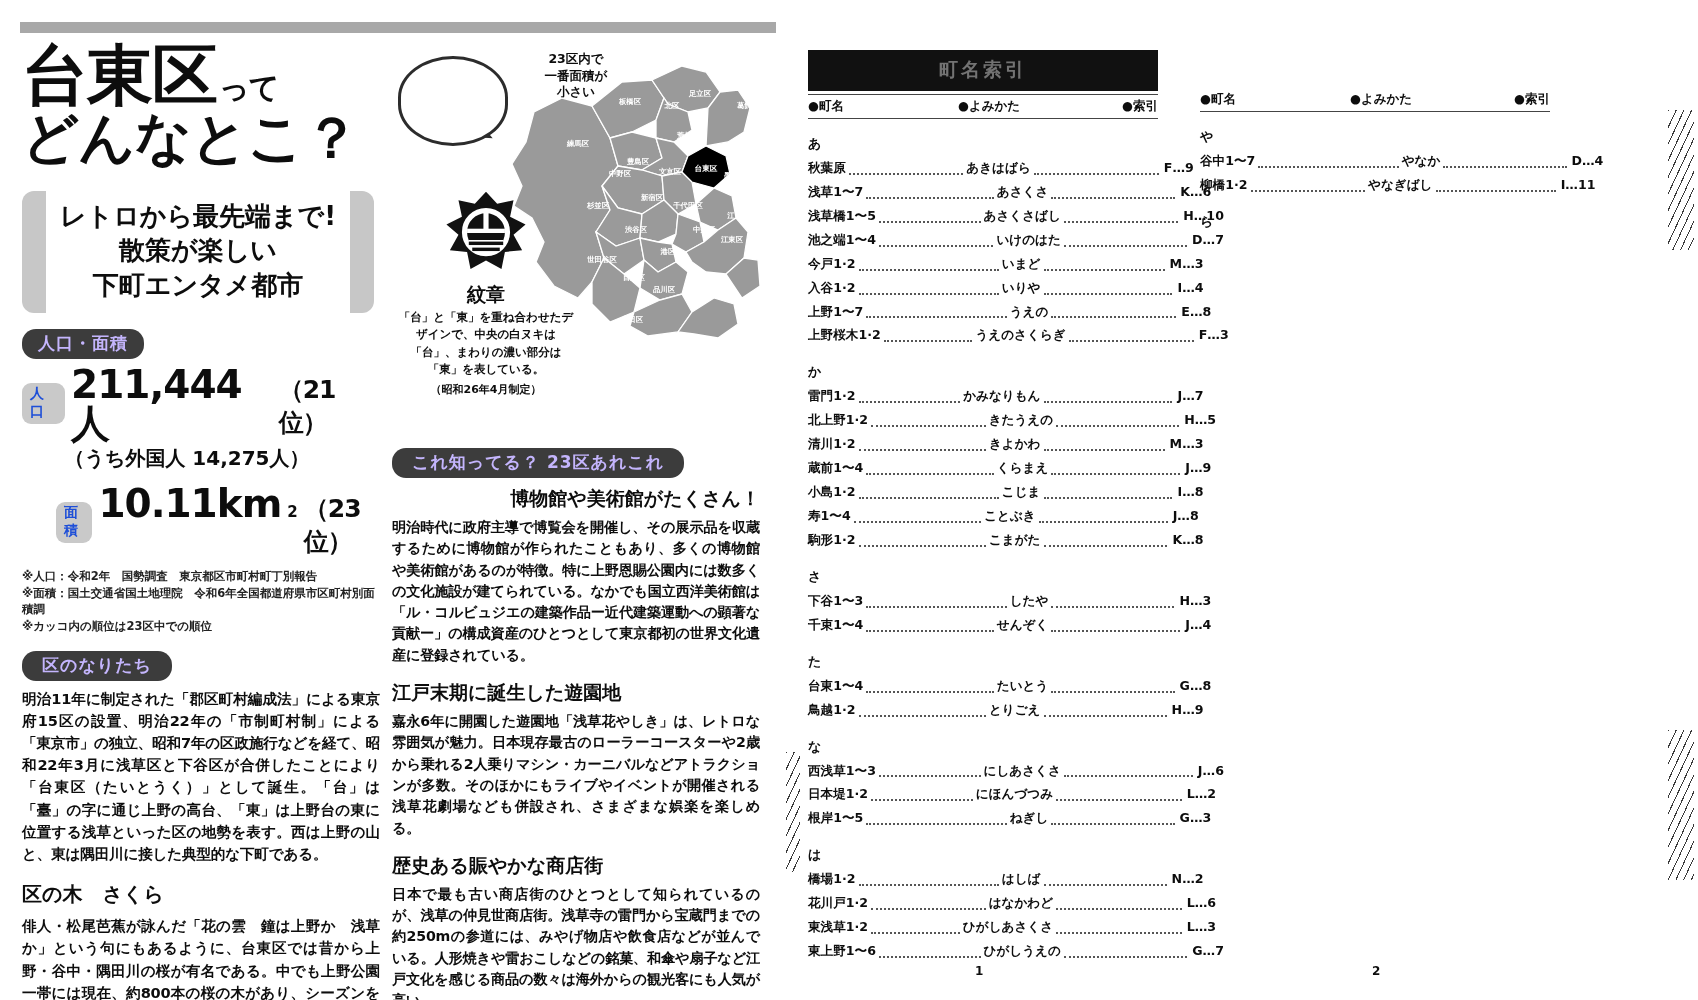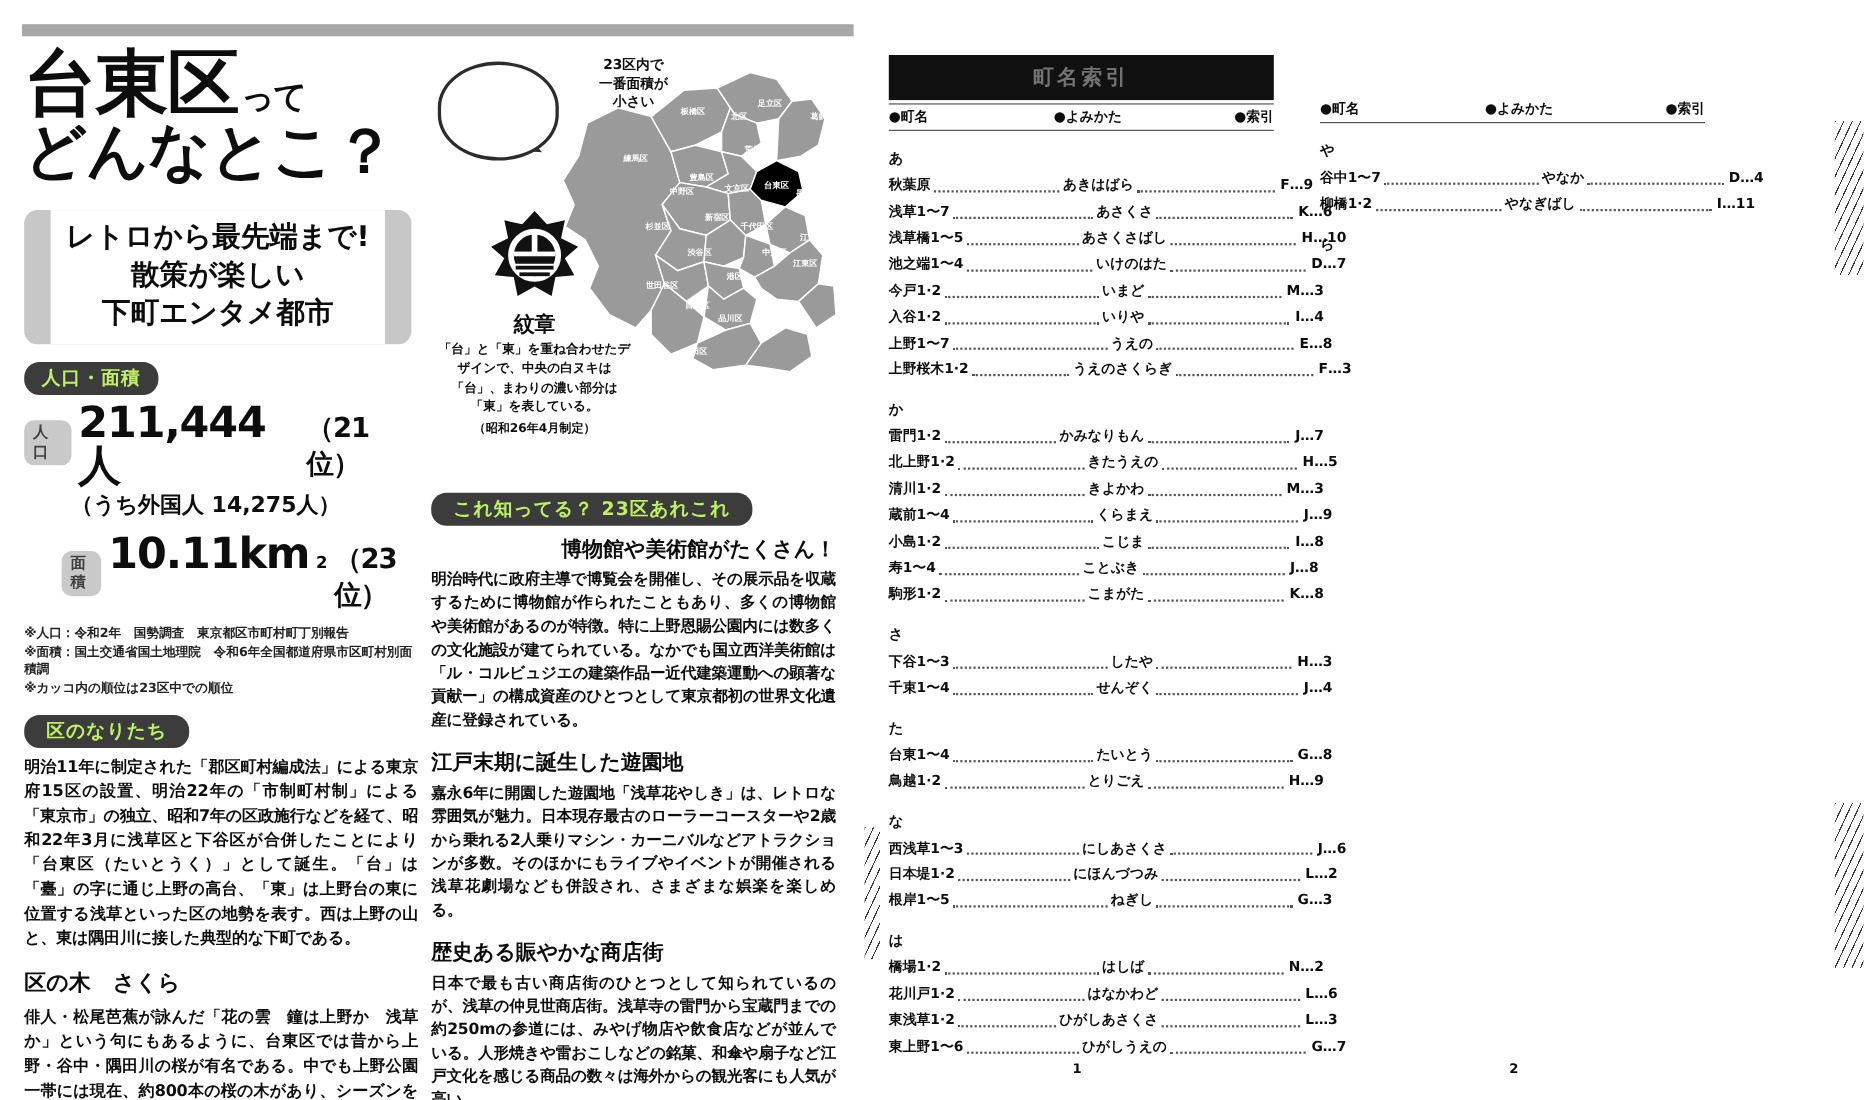--- a/index.html
+++ b/index.html
@@ -38,27 +38,27 @@
      letter-spacing:-1px;padding-left:2px;}
   .mast2{font-size:56px;font-weight:900;letter-spacing:-1px;margin-top:4px;}
 
   
   .catch-wrap{position:relative;margin-top:26px;width:352px;height:122px;}
   .catch-bg{position:absolute;inset:0;background:#c7c7c7;border-radius:12px;}
   .catch-inner{position:absolute;left:24px;right:24px;top:0;bottom:0;background:#fff;}
   .catch-text{position:absolute;left:0;right:0;top:8px;text-align:center;
      font-size:26px;font-weight:900;line-height:1.32;letter-spacing:0px;}
 
-  .pill{display:inline-block;background:#3c3c3c;color:#bef264;border-radius:14px;
+  .pill{display:inline-block;background:#3c3c3c;color:#c4b5fd;border-radius:14px;
      padding:3px 16px 4px;font-size:17px;font-weight:900;letter-spacing:1px;text-align:center;}
   .pill.wide{padding:3px 20px 4px;}
 
   .stat-block{margin-top:16px;}
   .stat-row{display:flex;align-items:baseline;gap:6px;margin-top:6px;}
-  .tag{display:inline-block;background:#c9c9c9;color:#404040;border-radius:9px;
+  .tag{display:inline-block;background:#c9c9c9;color:#1d4ed8;border-radius:9px;
      font-size:14px;font-weight:900;padding:2px 8px 3px;letter-spacing:0;}
   .stat-num{font-size:39px;font-weight:900;letter-spacing:-1px;line-height:1;}
   .stat-rank{font-size:25px;font-weight:900;letter-spacing:-1px;}
   .stat-sub{font-size:20px;font-weight:900;text-align:center;width:330px;margin-top:2px;}
   .stat-row.area{margin-top:12px;padding-left:34px;}
   .sup{font-size:15px;vertical-align:super;font-weight:900;}
 
   .notes{margin-top:10px;font-size:11.5px;line-height:1.45;font-weight:700;color:#222;}
 
   .sec{margin-top:16px;}

